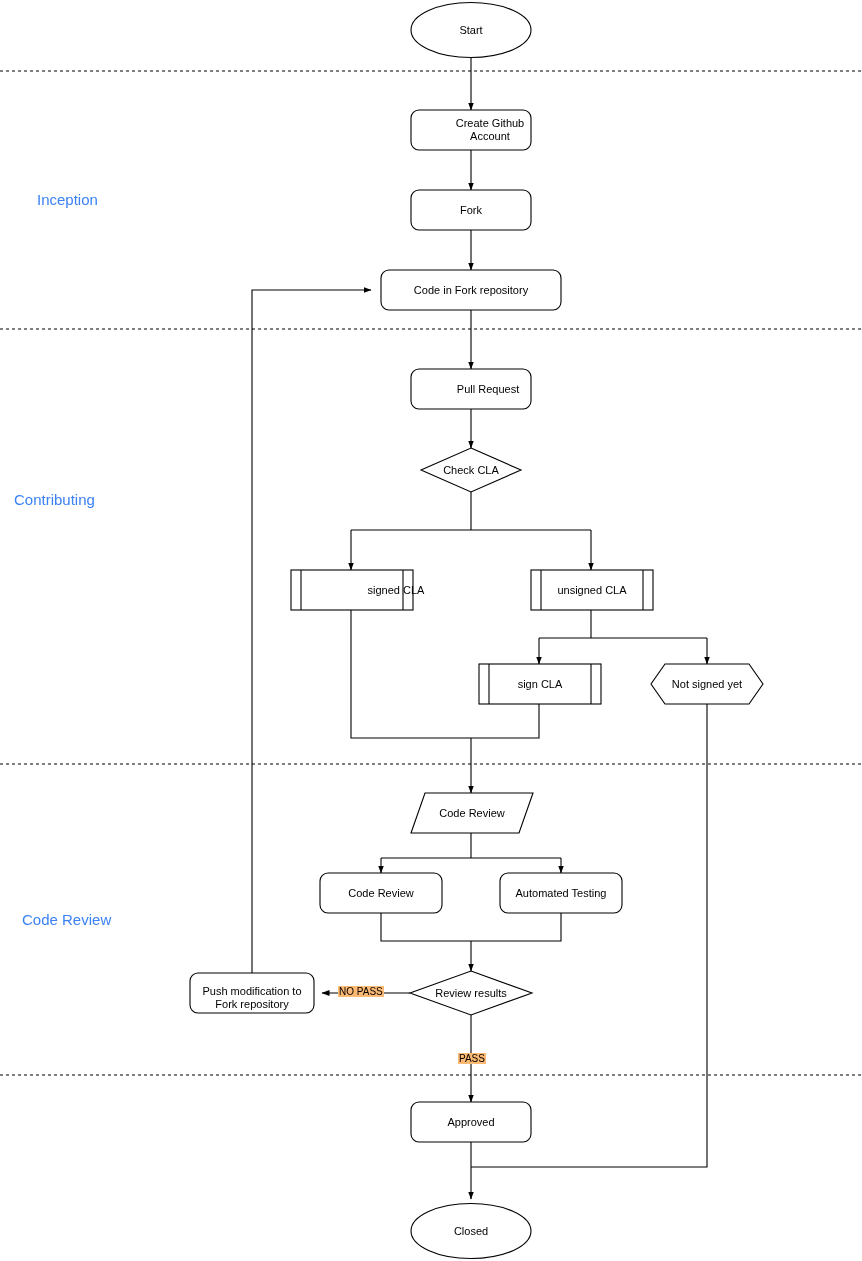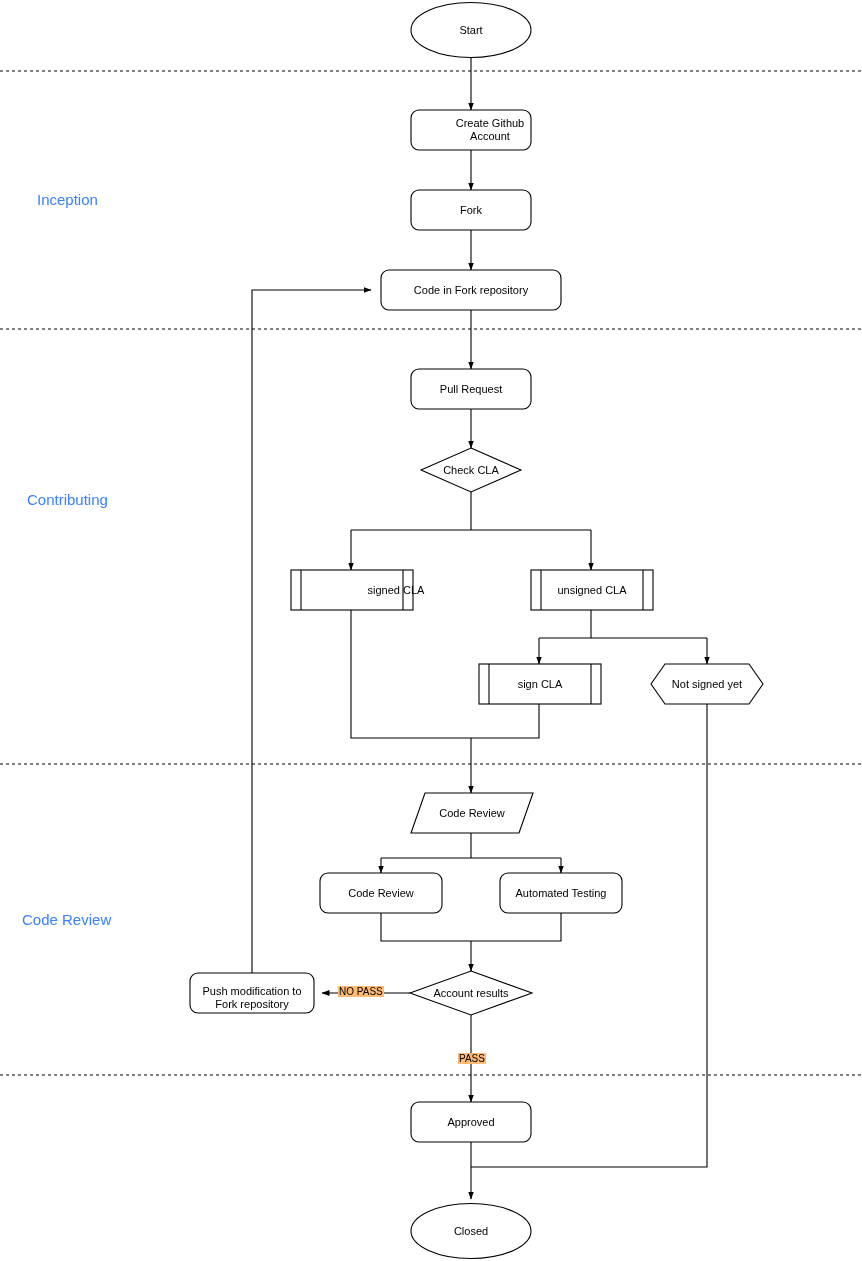--- a/index.html
+++ b/index.html
@@ -139,37 +139,37 @@
     <rect x="320" y="873" width="122" height="40" rx="8" ry="8"></rect>
     <rect x="500" y="873" width="122" height="40" rx="8" ry="8"></rect>
     <polygon points="471,971 532,993 471,1015 410,993"></polygon>
     <rect x="190" y="973" width="124" height="40" rx="8" ry="8"></rect>
     <rect x="411" y="1102" width="120" height="40" rx="8" ry="8"></rect>
     <ellipse cx="471" cy="1231" rx="60" ry="27.5"></ellipse>
   </g>
 </svg>
 
 <div class="swimlane-label" style="left:37px; top:191px;">Inception</div>
-<div class="swimlane-label" style="left:27px; top:491px;">Contributing</div>
+<div class="swimlane-label" style="left:14px; top:491px;">Contributing</div>
 <div class="swimlane-label" style="left:22px; top:911px;">Code Review</div>
 
 <div class="node-label" style="left:411px; top:10px; width:120px; height:40px;">Start</div>
 <div class="node-label" style="left:411px; top:110px; width:120px; height:40px;margin-left:19px;">Create Github
 Account</div>
 <div class="node-label" style="left:411px; top:190px; width:120px; height:40px;">Fork</div>
 <div class="node-label" style="left:381px; top:270px; width:180px; height:40px;">Code in Fork repository</div>
-<div class="node-label" style="left:411px; top:369px; width:120px; height:40px;">Pull Request</div>
+<div class="node-label" style="left:428px; top:369px; width:120px; height:40px;">Pull Request</div>
 <div class="node-label" style="left:421px; top:452px; width:100px; height:36px;">Check CLA</div>
 <div class="node-label" style="left:291px; top:570px; width:122px; height:40px;padding-left:44px;">signed CLA</div>
 <div class="node-label" style="left:531px; top:570px; width:122px; height:40px;">unsigned CLA</div>
 <div class="node-label" style="left:479px; top:664px; width:122px; height:40px;">sign CLA</div>
 <div class="node-label" style="left:651px; top:664px; width:112px; height:40px;">Not signed yet</div>
 <div class="node-label" style="left:411px; top:793px; width:122px; height:40px;">Code Review</div>
 <div class="node-label" style="left:320px; top:873px; width:122px; height:40px;">Code Review</div>
 <div class="node-label" style="left:500px; top:873px; width:122px; height:40px;">Automated Testing</div>
-<div class="node-label" style="left:410px; top:975px; width:122px; height:36px;">Account results</div>
+<div class="node-label" style="left:410px; top:975px; width:122px; height:36px;">Review results</div>
 <div class="node-label" style="left:190px; top:973px; width:124px; height:50px;">Push modification to
 Fork repository</div>
 <div class="node-label" style="left:411px; top:1102px; width:120px; height:40px;">Approved</div>
 <div class="node-label" style="left:411px; top:1211px; width:120px; height:40px;">Closed</div>
 
 <div class="edge-label" style="left:338px; top:986px;">NO PASS</div>
 <div class="edge-label" style="left:458px; top:1053px;">PASS</div>
 
 </body></html>

